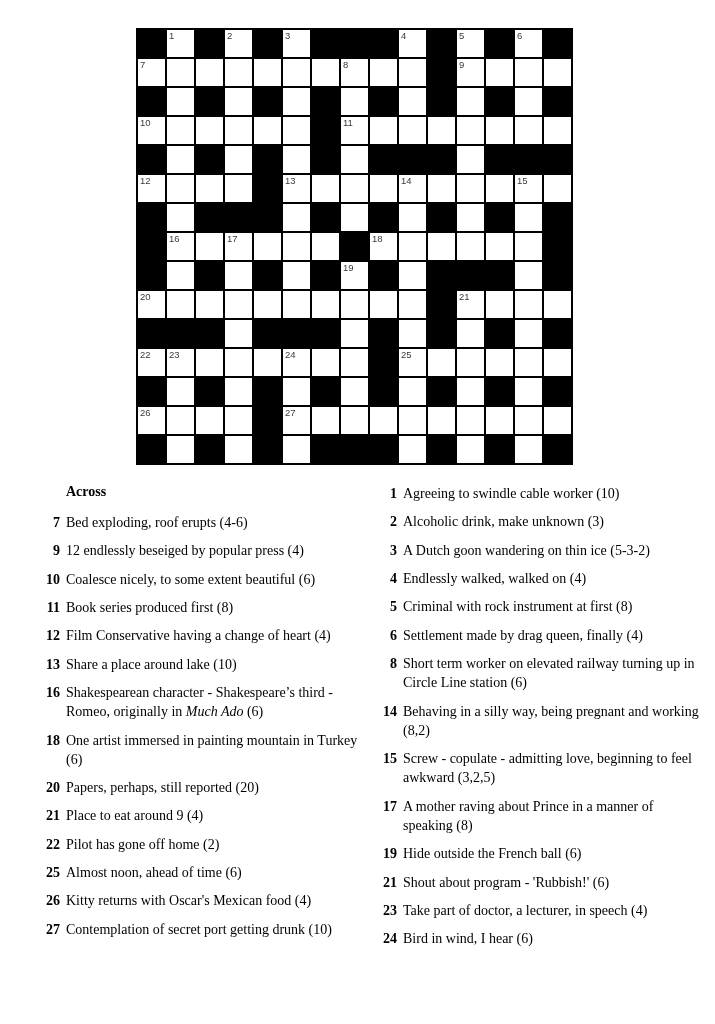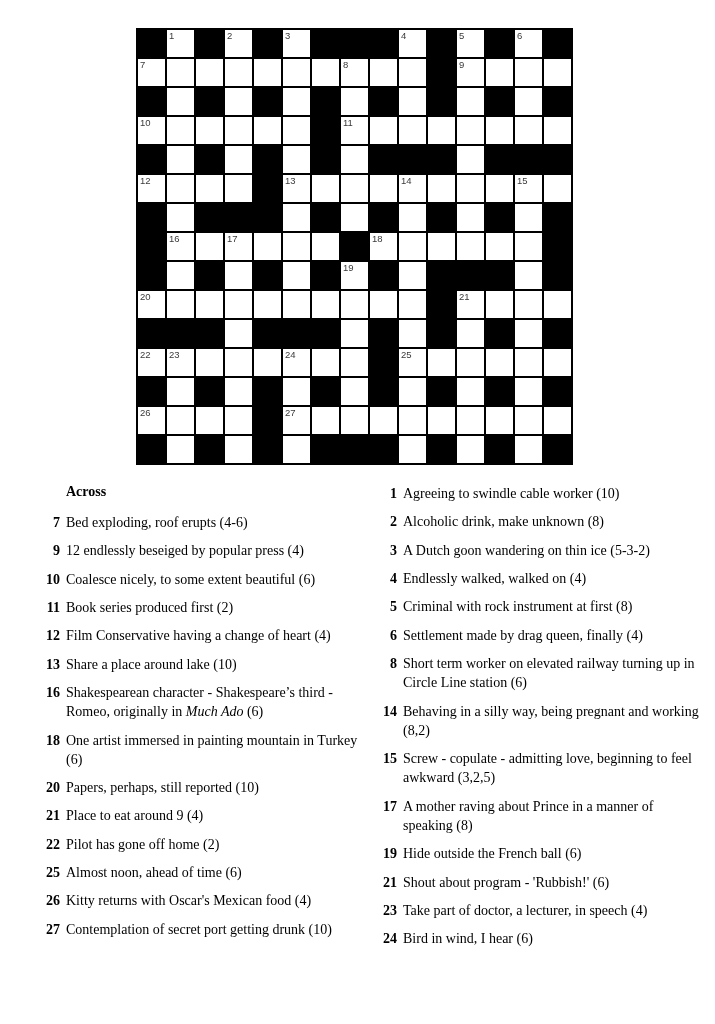--- a/index.html
+++ b/index.html
@@ -371,41 +371,41 @@
           <li class="clue">
             <span class="cnum">9</span>
             <span class="ctext">12 endlessly beseiged by popular press (4)</span>
           </li>
           <li class="clue">
             <span class="cnum">10</span>
             <span class="ctext">Coalesce nicely, to some extent beautiful (6)</span>
           </li>
           <li class="clue">
             <span class="cnum">11</span>
-            <span class="ctext">Book series produced first (2)</span>
+            <span class="ctext">Book series produced first (8)</span>
           </li>
           <li class="clue">
             <span class="cnum">12</span>
             <span class="ctext">Film Conservative having a change of heart (4)</span>
           </li>
           <li class="clue">
             <span class="cnum">13</span>
             <span class="ctext">Share a place around lake (10)</span>
           </li>
           <li class="clue">
             <span class="cnum">16</span>
             <span class="ctext">Shakespearean character - Shakespeare’s third - Romeo, originally in <i>Much Ado</i> (6)</span>
           </li>
           <li class="clue">
             <span class="cnum">18</span>
             <span class="ctext">One artist immersed in painting mountain in Turkey (6)</span>
           </li>
           <li class="clue">
             <span class="cnum">20</span>
-            <span class="ctext">Papers, perhaps, still reported (10)</span>
+            <span class="ctext">Papers, perhaps, still reported (20)</span>
           </li>
           <li class="clue">
             <span class="cnum">21</span>
             <span class="ctext">Place to eat around 9 (4)</span>
           </li>
           <li class="clue">
             <span class="cnum">22</span>
             <span class="ctext">Pilot has gone off home (2)</span>
           </li>
           <li class="clue">
@@ -423,21 +423,21 @@
         </ol>
     </div>
     <div class="clue-col down">
       <ol class="clue-list" id="down-list">
           <li class="clue">
             <span class="cnum">1</span>
             <span class="ctext">Agreeing to swindle cable worker (10)</span>
           </li>
           <li class="clue">
             <span class="cnum">2</span>
-            <span class="ctext">Alcoholic drink, make unknown (8)</span>
+            <span class="ctext">Alcoholic drink, make unknown (3)</span>
           </li>
           <li class="clue">
             <span class="cnum">3</span>
             <span class="ctext">A Dutch goon wandering on thin ice (5-3-2)</span>
           </li>
           <li class="clue">
             <span class="cnum">4</span>
             <span class="ctext">Endlessly walked, walked on (4)</span>
           </li>
           <li class="clue">

